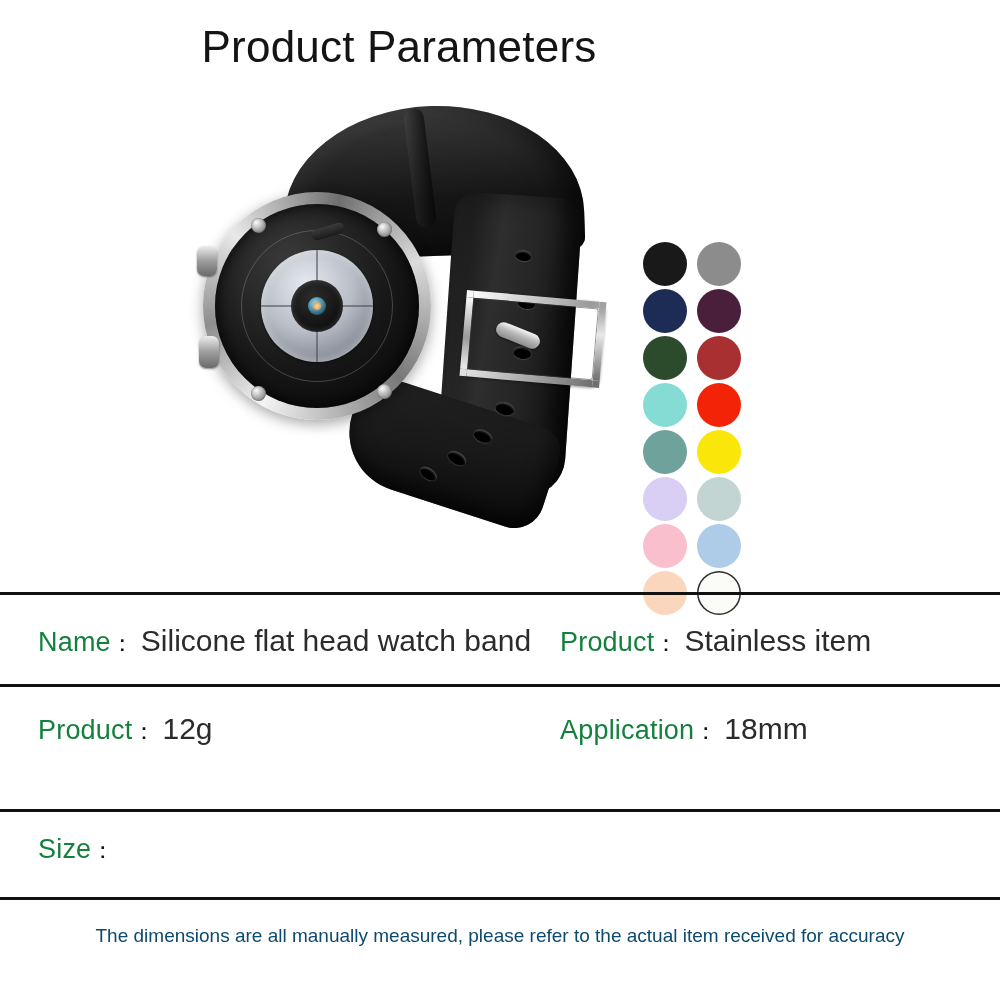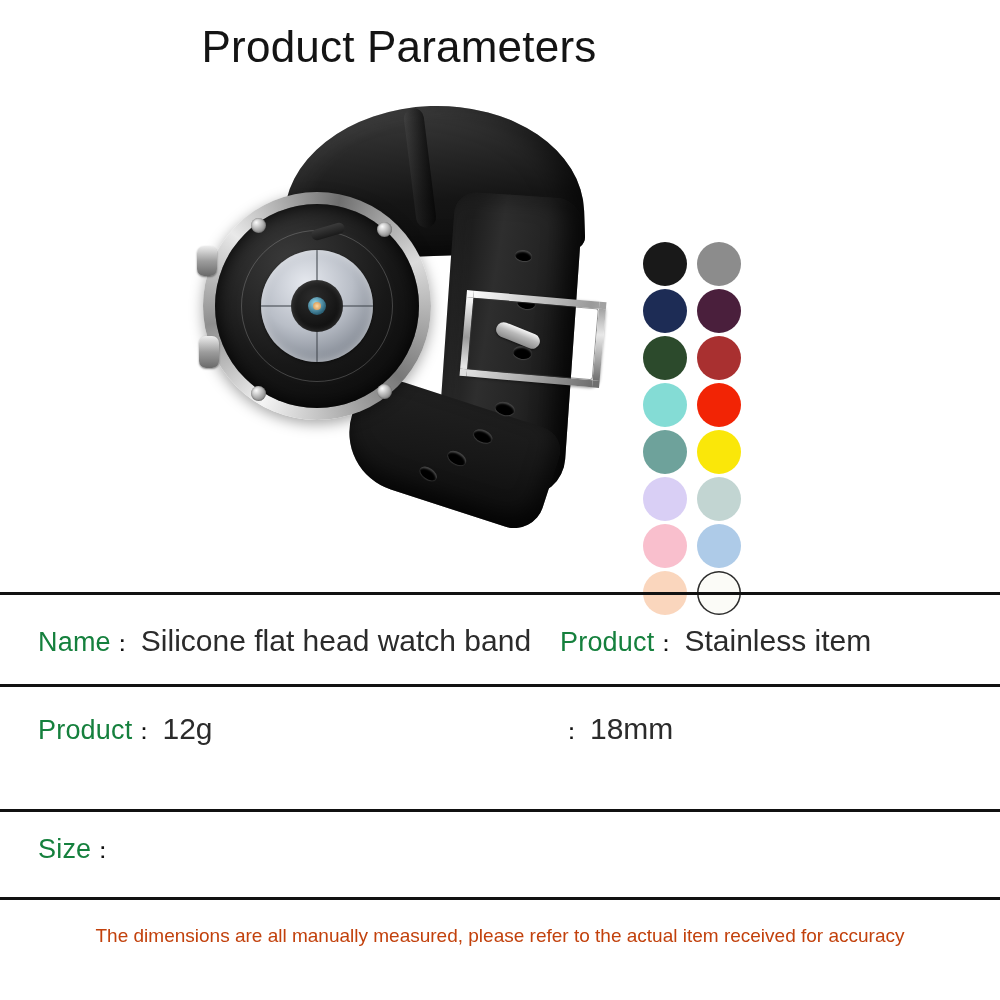--- a/index.html
+++ b/index.html
@@ -253,21 +253,21 @@
 
   .cell-left  { left: 38px; }
   .cell-right { left: 560px; }
 
   #footer-note {
     position: absolute;
     top: 925px; left: 0; width: 1000px;
     text-align: center;
     font-size: 19px;
     font-weight: 400;
-    color: #c2410c;
+    color: #0c4a6e;
   }
 </style>
 </head>
 <body>
 
 <div id="page">
 
   <h1 id="page-title">Product Parameters</h1>
 
   <div id="hero">
@@ -352,20 +352,21 @@
 
   <div class="divider" id="divider-2"></div>
 
   <div class="spec-row" id="row-weight">
     <div class="spec-cell cell-left">
       <span class="spec-label">Product</span>
       <span class="spec-colon">：</span>
       <span class="spec-value">12g</span>
     </div>
     <div class="spec-cell cell-right">
+      <span class="spec-label">Application</span>
       <span class="spec-colon">：</span>
       <span class="spec-value">18mm</span>
     </div>
   </div>
 
   <div class="divider" id="divider-3"></div>
 
   <div class="spec-row" id="row-size">
     <div class="spec-cell cell-left">
       <span class="spec-label">Size</span>

